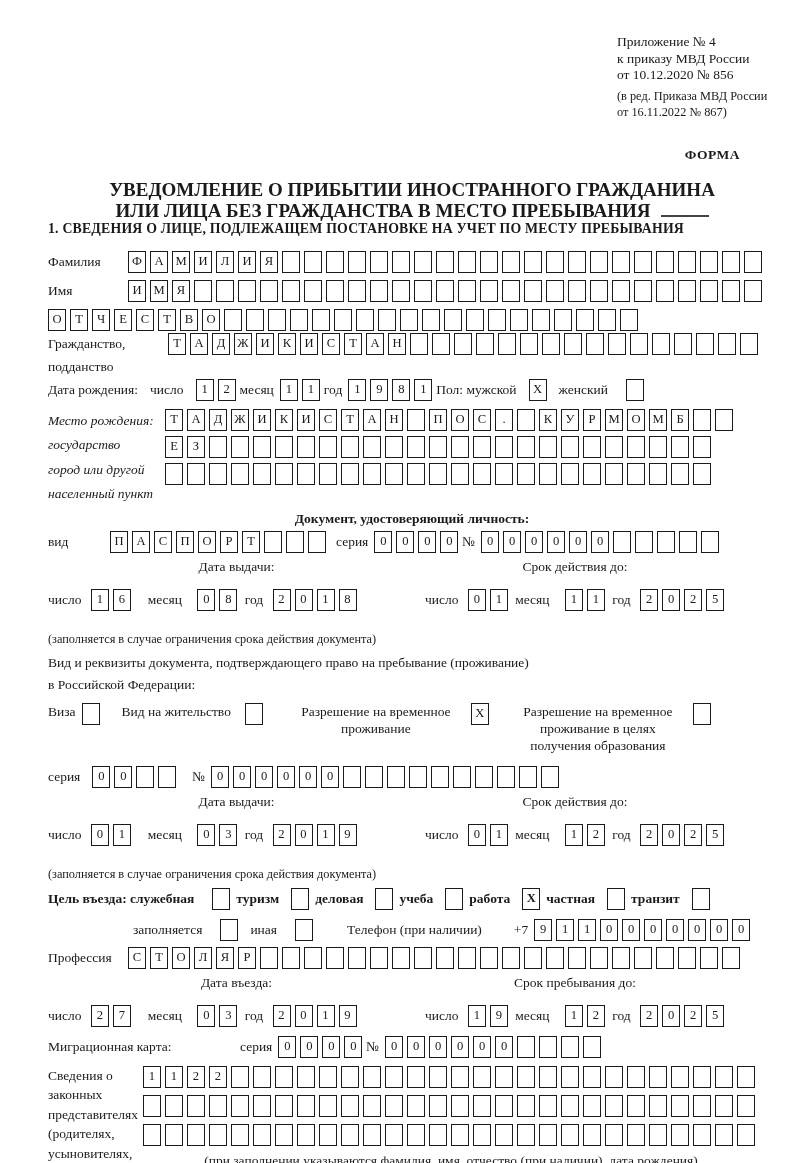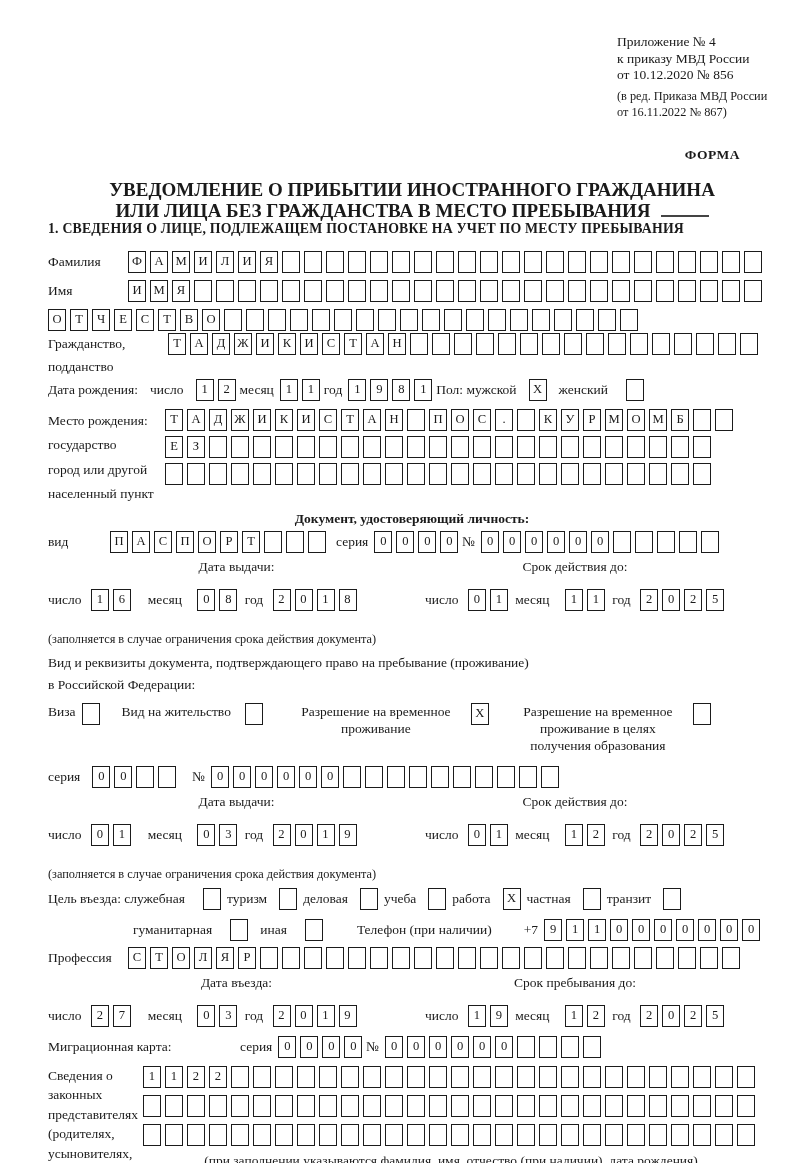--- a/index.html
+++ b/index.html
@@ -30,21 +30,21 @@
     text-align:center; line-height:19px; font-size:12.6px;
     vertical-align:top; background:#fff;
   }
   .ilabel { display:inline-block; line-height:22px; vertical-align:top; }
   .gap6 { display:inline-block; width:6px; } .gap12 { display:inline-block; width:12px; }
 
   .inline-row { display:flex; align-items:flex-end; margin-top:8px; flex-wrap:nowrap; }
   .inline-row > * { flex:none; }
 
   .bp-block { display:flex; margin-top:8px; }
-  .bp-labels { flex:none; width:117px; line-height:24.5px; }
+  .bp-labels { flex:none; width:117px; line-height:24.5px;font-style:italic; }
   .bp-rows .cells { display:block; margin-bottom:5px; }
 
   .doc-head { text-align:center; font-weight:bold; margin-top:4px; }
 
   .dates-head { display:flex; margin-top:6px; }
   .dates-head .dh-left { width:377px; text-align:center; }
   .dates-head .dh-right { width:300px; text-align:center; }
   .dates-row { display:flex; margin-top:14px; }
   .dates-row .dg-left { width:377px; }
   .date-note { text-align:left; padding-right:14px; margin-top:21px; }
@@ -218,21 +218,21 @@
     <span class="ilabel">число</span><span class="gap6"></span>
     <span class="cells"><span class="cell">0</span><span class="cell">1</span></span>
     <span class="ilabel">месяц</span><span class="gap12"></span>
     <span class="cells"><span class="cell">1</span><span class="cell">2</span></span>
     <span class="ilabel">год</span><span class="gap6"></span>
     <span class="cells"><span class="cell">2</span><span class="cell">0</span><span class="cell">2</span><span class="cell">5</span></span>
   </div>
 </div>
 <div class="date-note small">(заполняется в случае ограничения срока действия документа)</div>
 
-<div class="inline-row" style="margin-top:6px;">
+<div class="inline-row" style="margin-top:6px;font-weight:bold;">
   <span class="ilabel">Цель въезда: служебная</span>
     <span class="gap12"></span>
   <span class="cell cbx"></span>
     <span class="gap6"></span>
   <span class="ilabel">туризм</span>
     <span class="gap6"></span>
   <span class="cell cbx"></span>
     <span class="gap6"></span>
   <span class="ilabel">деловая</span>
     <span class="gap6"></span>
@@ -248,21 +248,21 @@
     <span class="gap6"></span>
   <span class="ilabel">частная</span>
     <span class="gap6"></span>
   <span class="cell cbx"></span>
     <span class="gap6"></span>
   <span class="ilabel">транзит</span>
     <span class="gap6"></span>
   <span class="cell cbx"></span>
 </div>
 <div class="inline-row" style="margin-top:9px; padding-left:85px;">
-  <span class="ilabel">гуманитарная</span>
+  <span class="ilabel">заполняется</span>
     <span class="gap12"></span>
   <span class="cell cbx"></span>
   <span class="gap12"></span>
   <span class="ilabel">иная</span>
     <span class="gap12"></span>
   <span class="cell cbx"></span>
   <span style="width:34px;"></span>
   <span class="ilabel">Телефон (при наличии)</span>
   <span style="width:32px;"></span>
   <span class="ilabel">+7</span>

